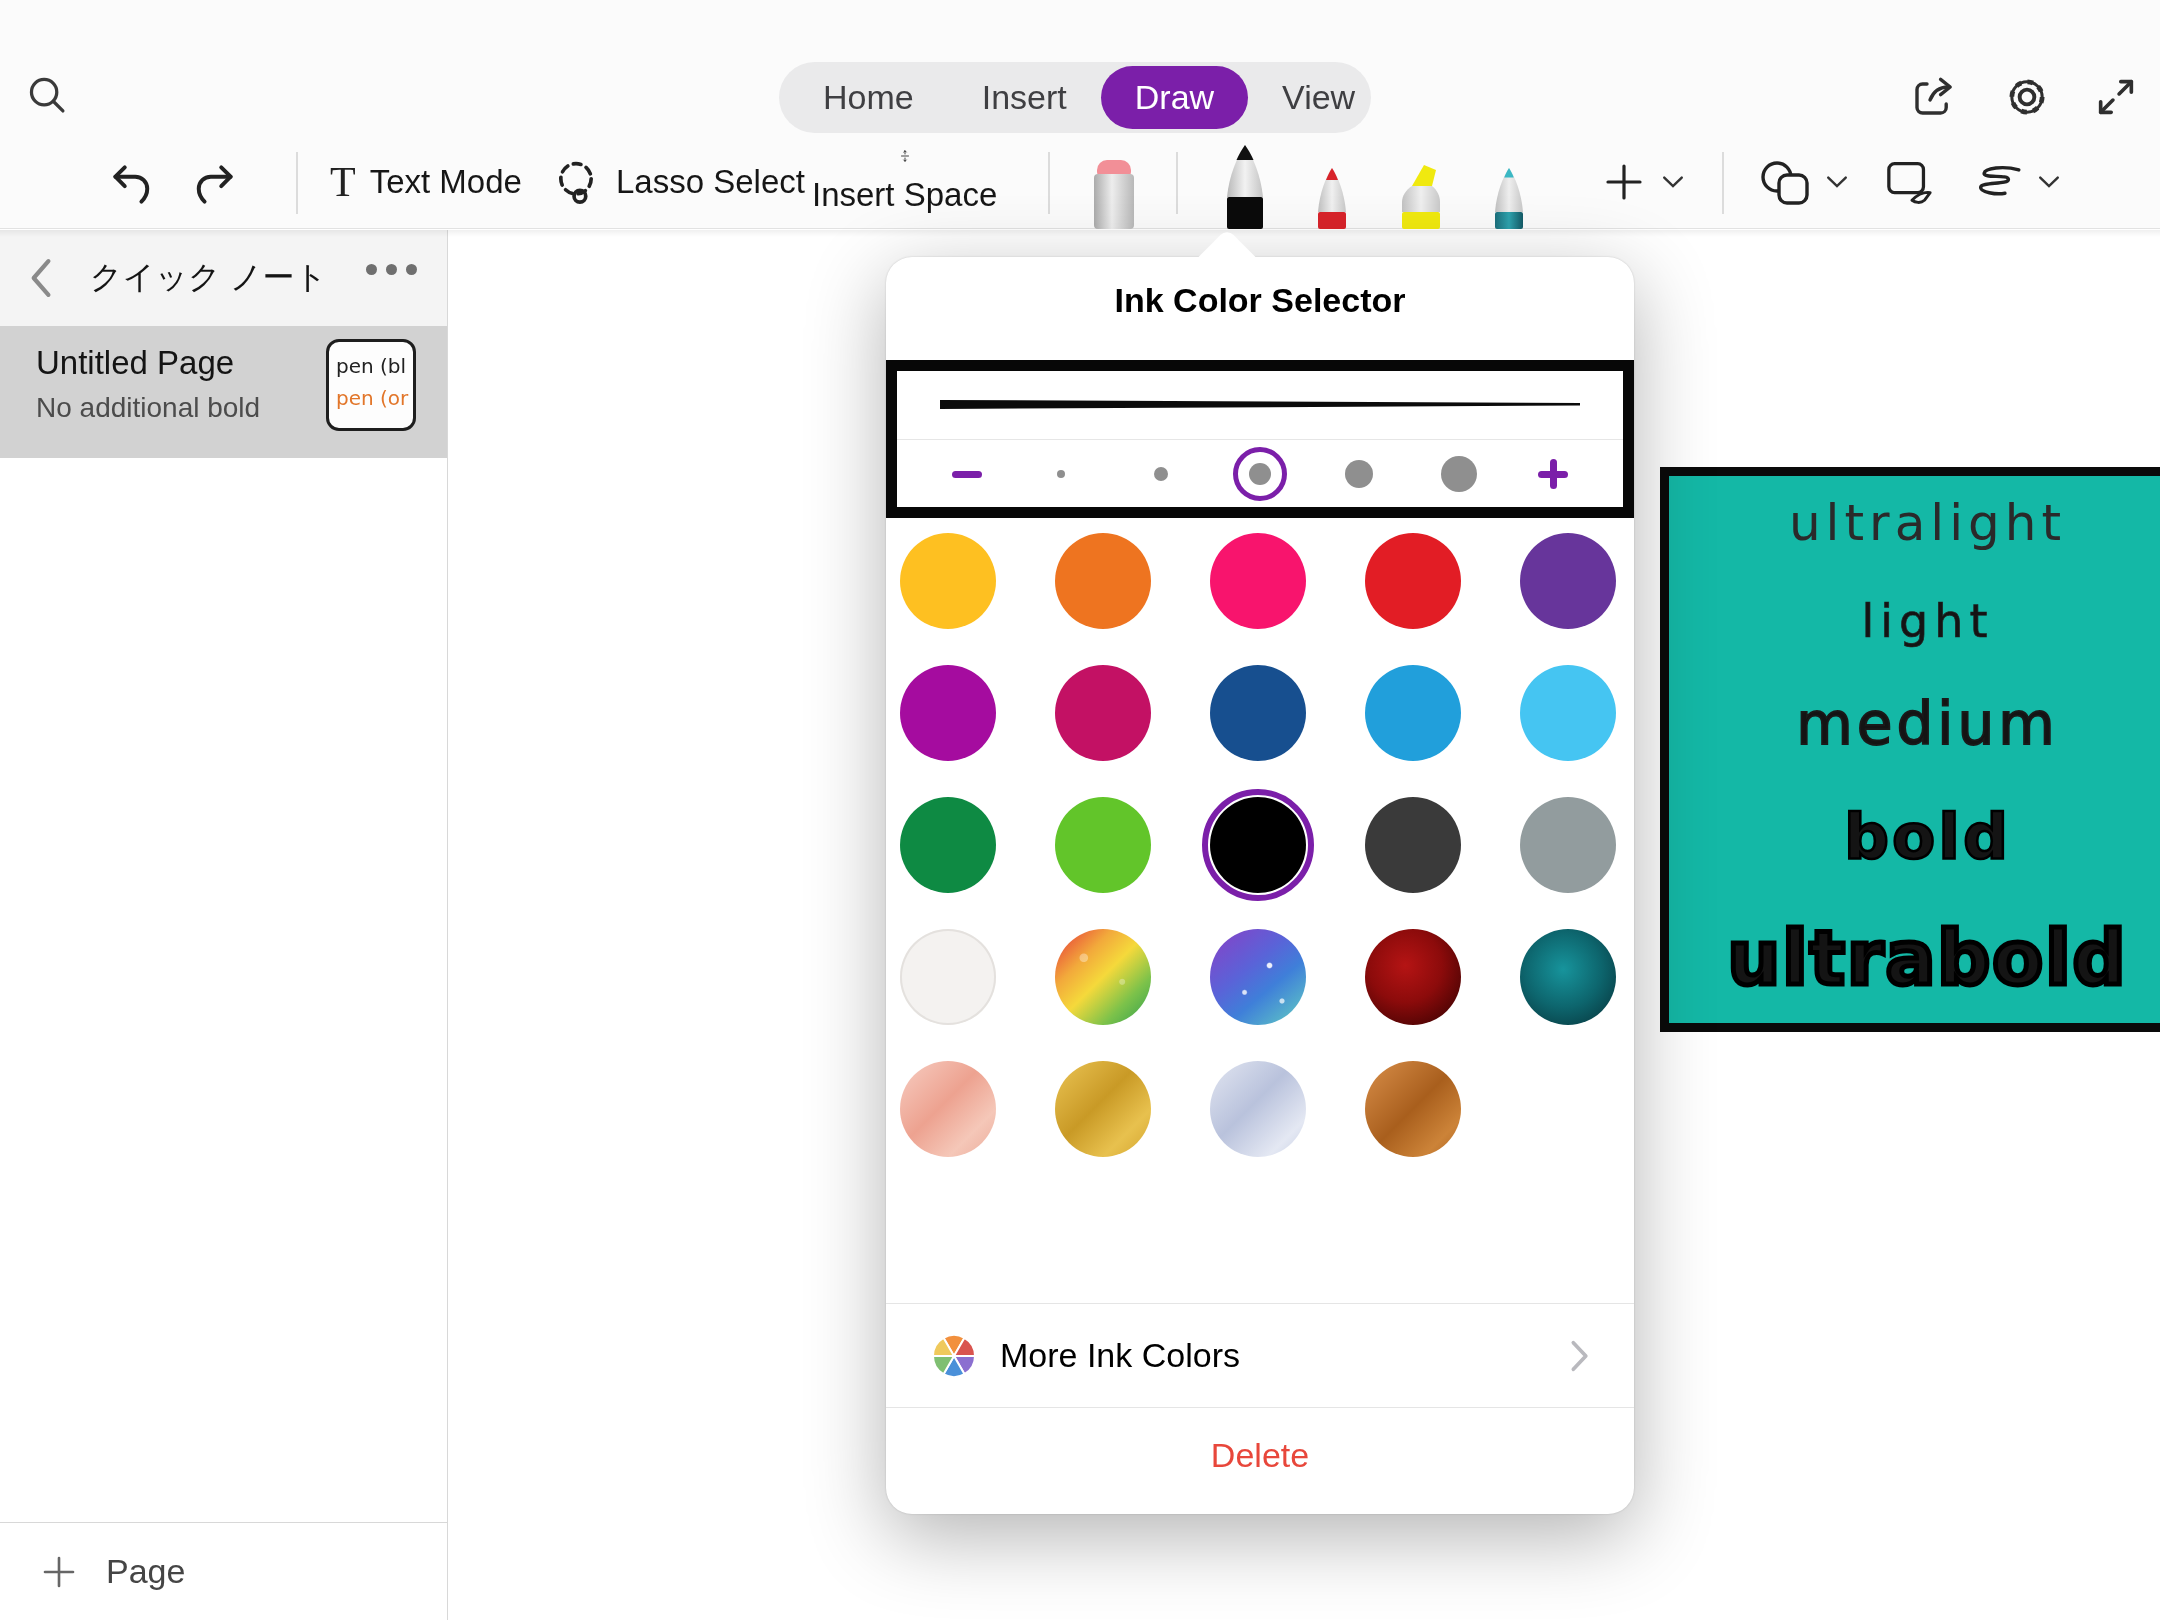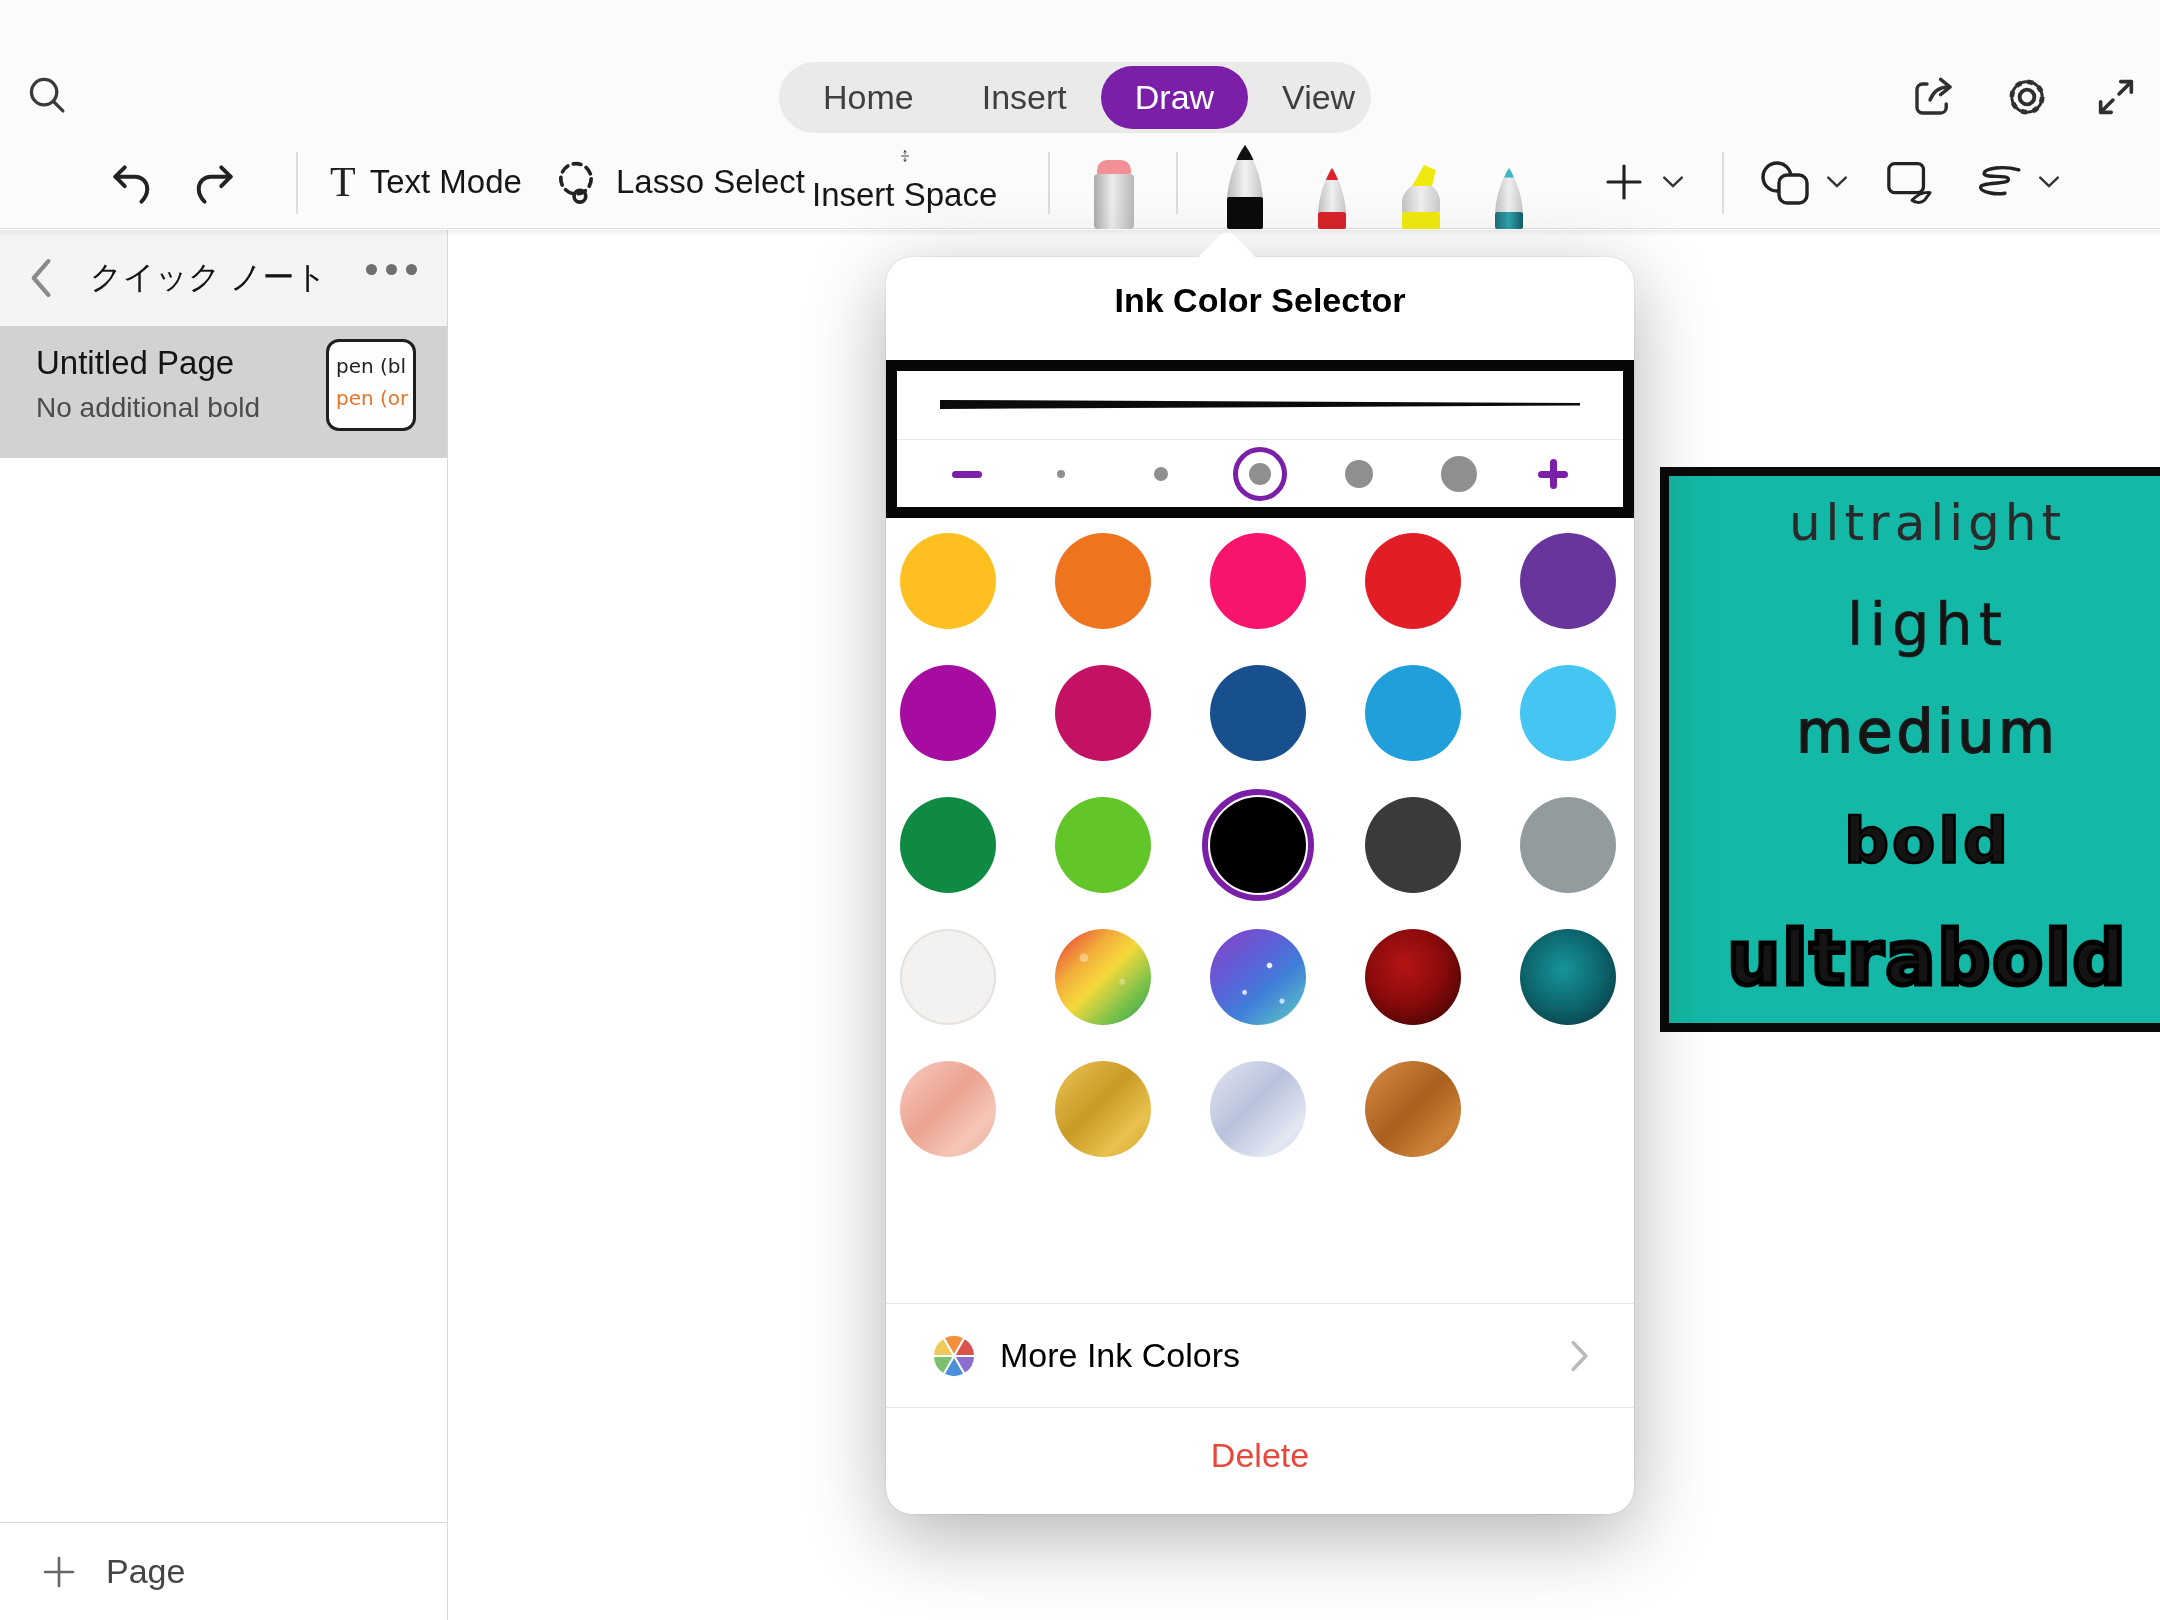--- a/index.html
+++ b/index.html
@@ -95,21 +95,21 @@
     justify-content:center; }
   #delete-label { margin-top:28px; font-size:34px; color:var(--delete,#E8473B); }
 
   
   #sample-box { position:absolute; left:1660px; top:467px; width:535px; height:565px;
     background:#14b8a6; border:9px solid #0A0A0A; z-index:30;
     display:flex; flex-direction:column; align-items:center; justify-content:space-between;
     padding:18px 6px 22px 6px; text-align:center;
     font-family:"DejaVu Sans", sans-serif; color:#141414; }
   .hw0 { font-size:50px; letter-spacing:5px; color:#2a2a2a; }
-  .hw1 { font-size:59px; letter-spacing:6px; -webkit-text-stroke:0.7px #222; }
+  .hw1 { font-size:46px; letter-spacing:6px; -webkit-text-stroke:0.7px #222; }
   .hw2 { font-size:58px; letter-spacing:4px; -webkit-text-stroke:1.8px #1a1a1a; }
   .hw3 { font-size:63px; font-weight:bold; letter-spacing:3px; -webkit-text-stroke:2.6px #000; }
   .hw4 { font-size:74px; font-weight:bold; letter-spacing:2px; -webkit-text-stroke:5px #000; }
 </style>
 </head>
 <body>
 
 <div id="chrome">
 
   <div class="icon-btn" style="left:22px; top:70px; width:50px; height:50px;">

